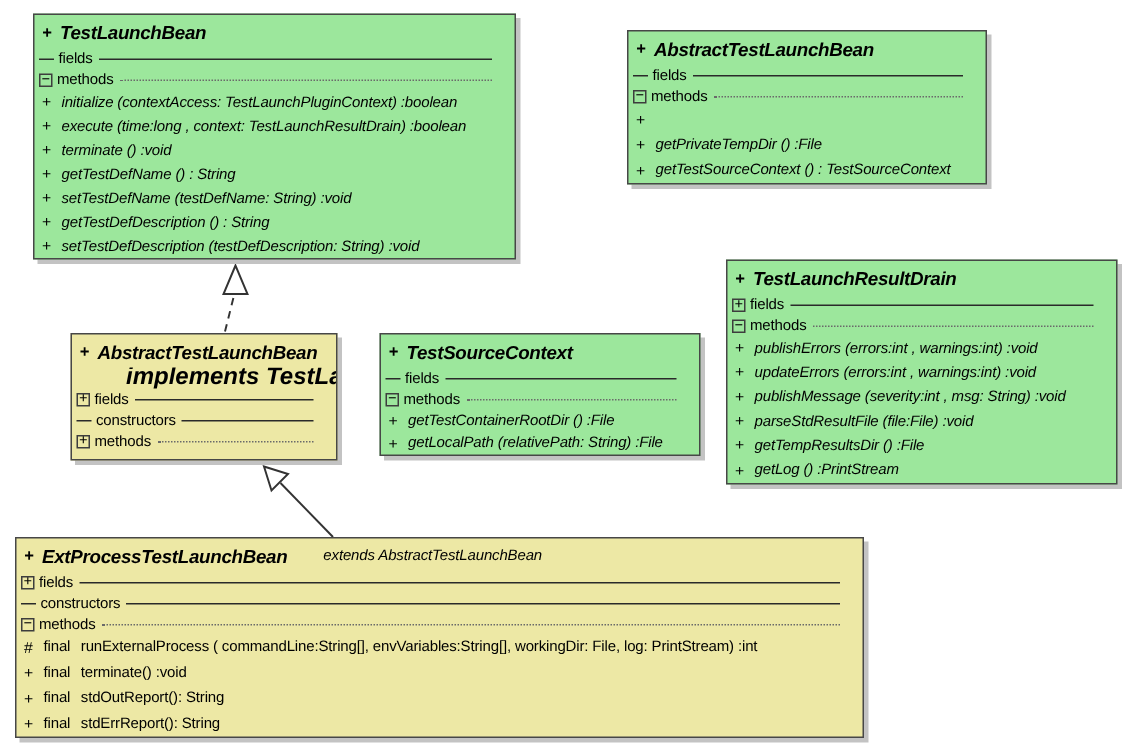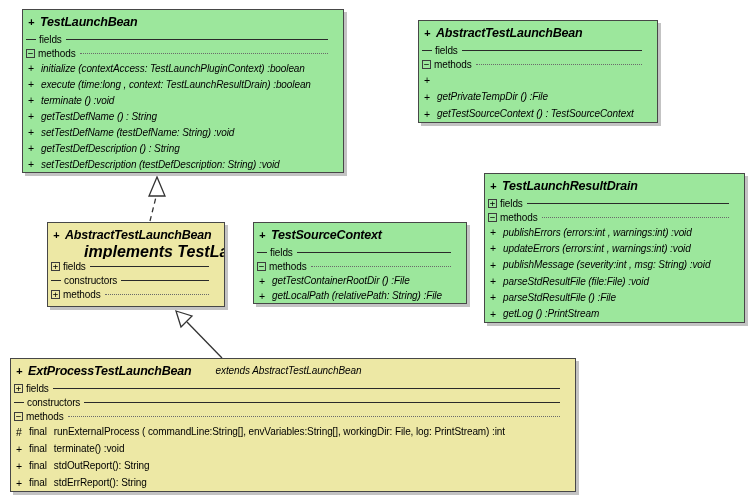--- a/index.html
+++ b/index.html
@@ -157,21 +157,21 @@
       <div class="method-row">
         <span class="method-marker">+</span>
         <span class="method-text it">publishMessage (severity:int , msg: String) :void</span>
       </div>
       <div class="method-row">
         <span class="method-marker">+</span>
         <span class="method-text it">parseStdResultFile (file:File) :void</span>
       </div>
       <div class="method-row">
         <span class="method-marker">+</span>
-        <span class="method-text it">parseStdResultFile () :File</span>
+        <span class="method-text it">getTempResultsDir () :File</span>
       </div>
       <div class="method-row">
         <span class="method-marker">+</span>
         <span class="method-text it">getLog () :PrintStream</span>
       </div>
     </div>
     <div class="uml-box yellow" style="left: 47px; top: 222px; width: 178px; height: 85px;">
       <div class="title-row">
         <span class="vis-marker">+</span>
         <span class="class-name">AbstractTestLaunchBean</span>

